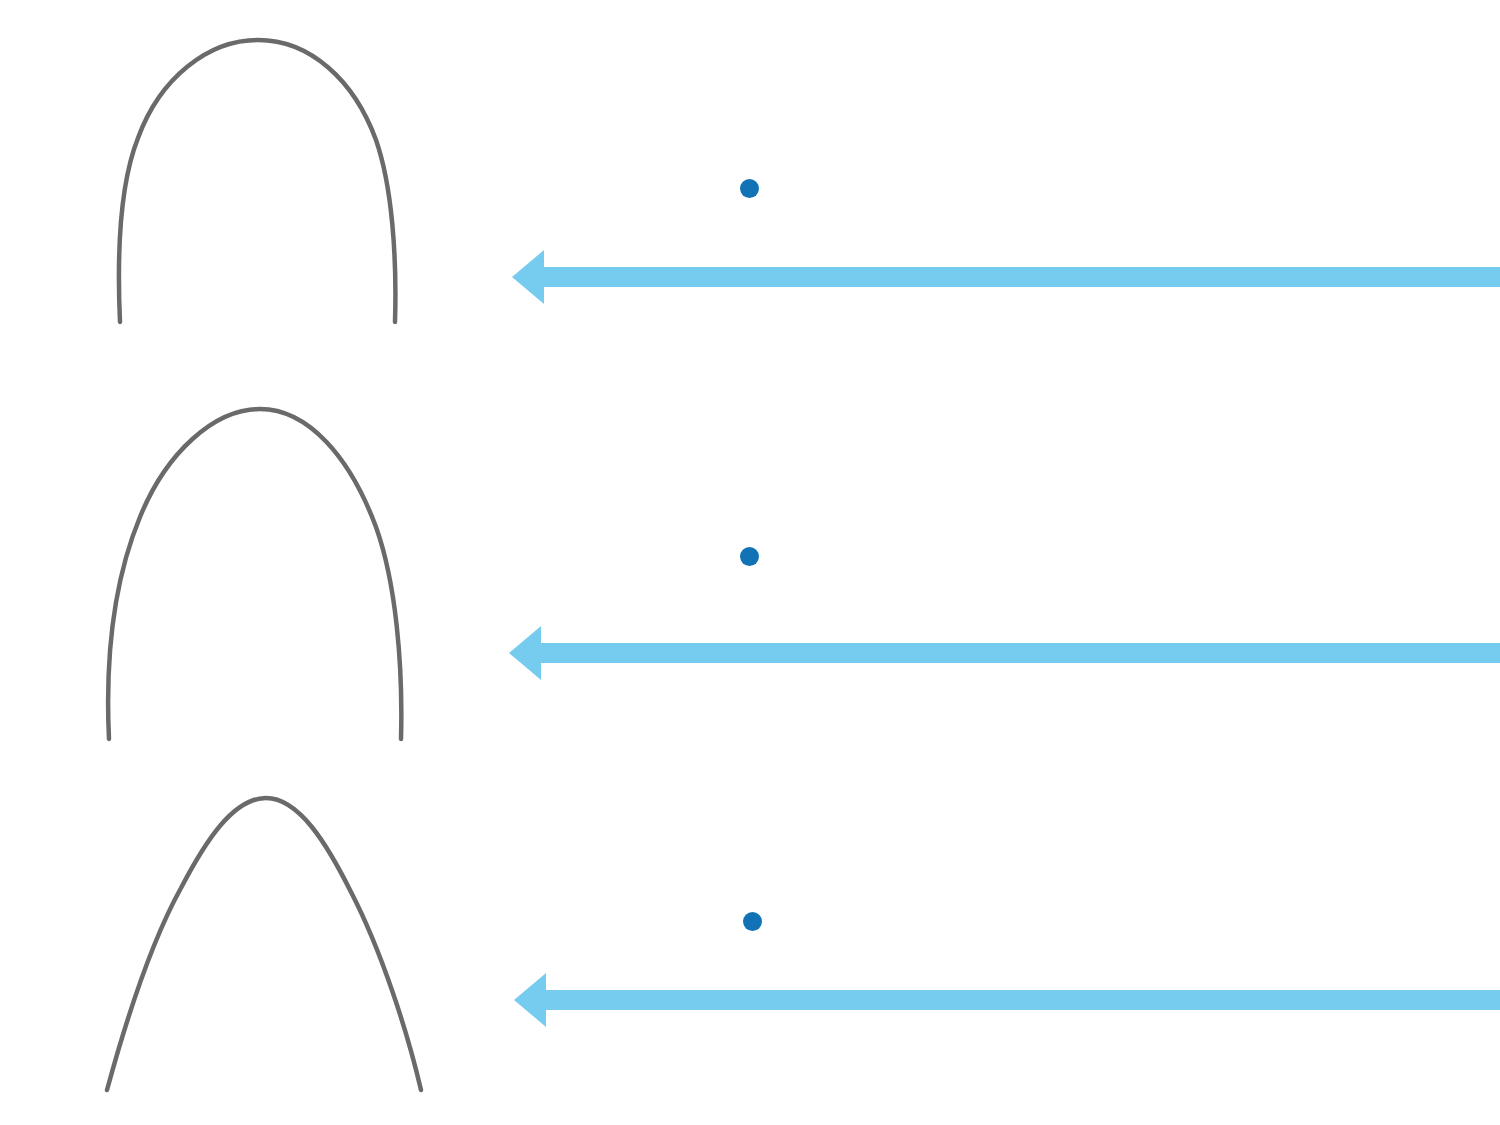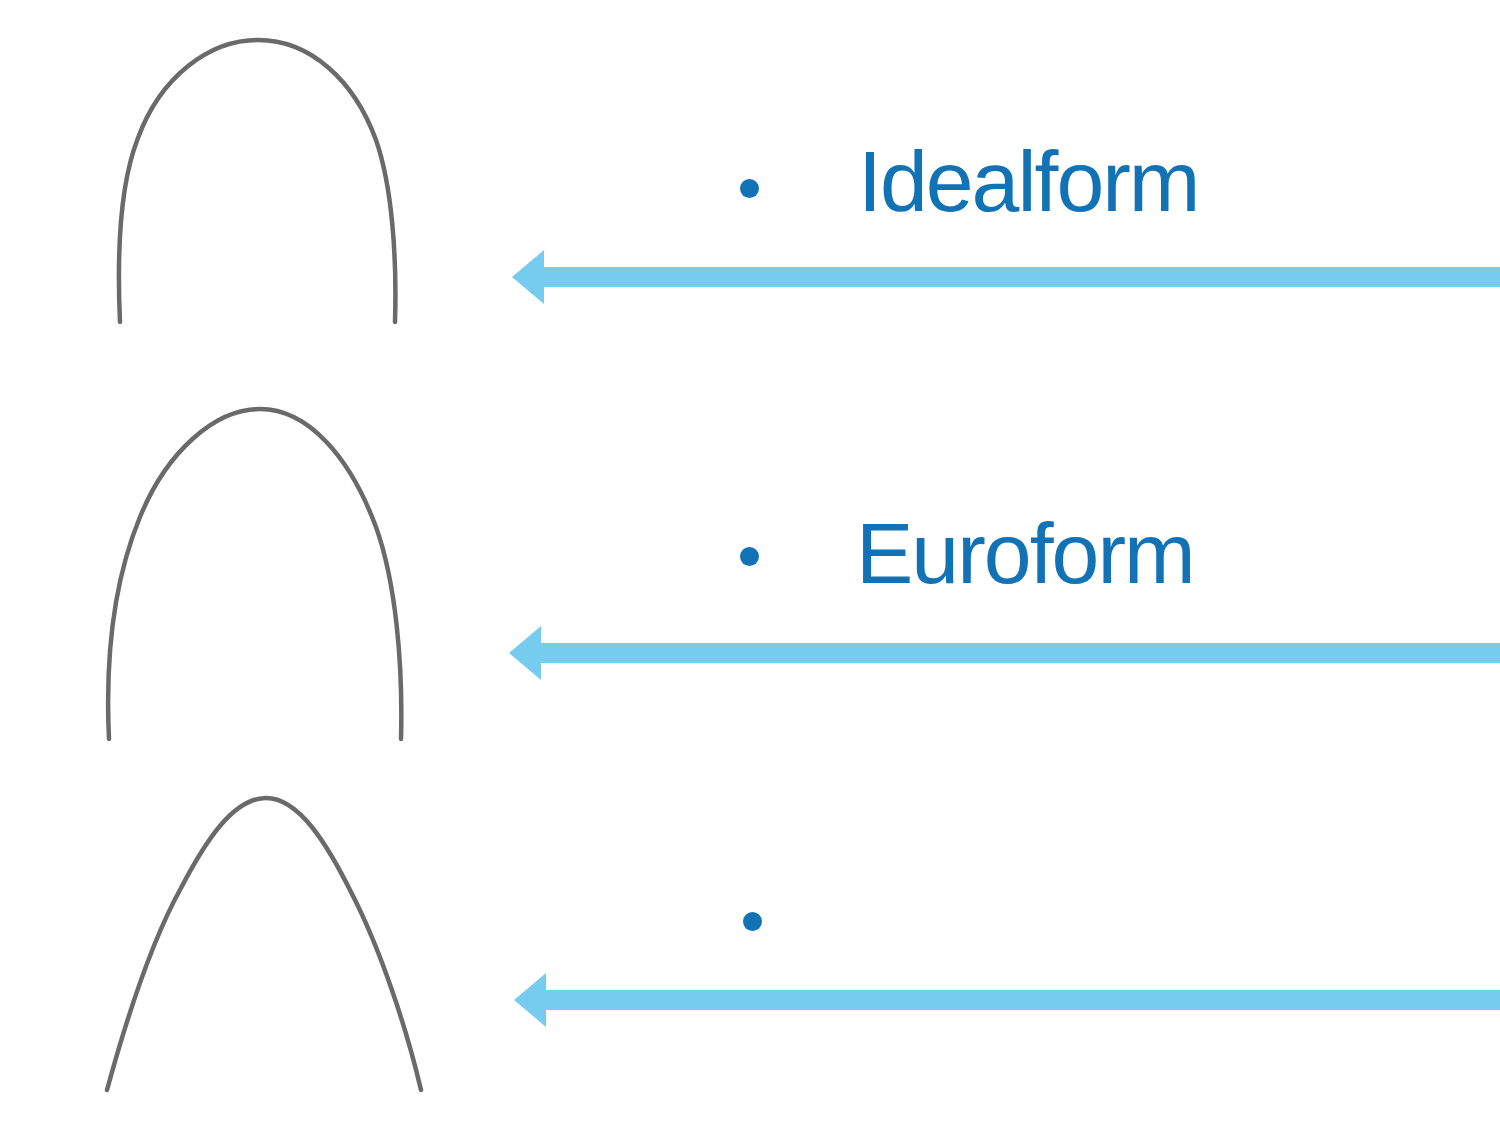--- a/index.html
+++ b/index.html
@@ -73,27 +73,25 @@
 
   <svg class="arch arch-2" width="302" height="338" viewBox="0 0 302 338">
     <path d="M 5,334 C 1,250 10,175 36,112 C 62,48 110,4 156,4 C 204,4 246,52 272,122 C 292,178 299,260 297,334"></path>
   </svg>
 
   <svg class="arch arch-3" width="322" height="302" viewBox="0 0 322 302">
     <path d="M 4,298 C 22,232 48,150 78,96 C 102,50 130,6 163,6 C 196,6 224,52 248,100 C 278,158 304,238 318,298"></path>
   </svg>
 
   <span class="bullet bullet-1"></span>
-  <div class="label label-1">Idealform</div>
   <svg class="arrow arrow-1" width="990" height="54" viewBox="0 0 990 54">
     <polygon points="2,27 34,0 34,17 990,17 990,37 34,37 34,54"></polygon>
   </svg>
 
   <span class="bullet bullet-2"></span>
-  <div class="label label-2">Euroform</div>
   <svg class="arrow arrow-2" width="993" height="54" viewBox="0 0 993 54">
     <polygon points="2,27 34,0 34,17 993,17 993,37 34,37 34,54"></polygon>
   </svg>
 
   <span class="bullet bullet-3"></span>
   <svg class="arrow arrow-3" width="988" height="54" viewBox="0 0 988 54">
     <polygon points="2,27 34,0 34,17 988,17 988,37 34,37 34,54"></polygon>
   </svg>
 
 </div>

